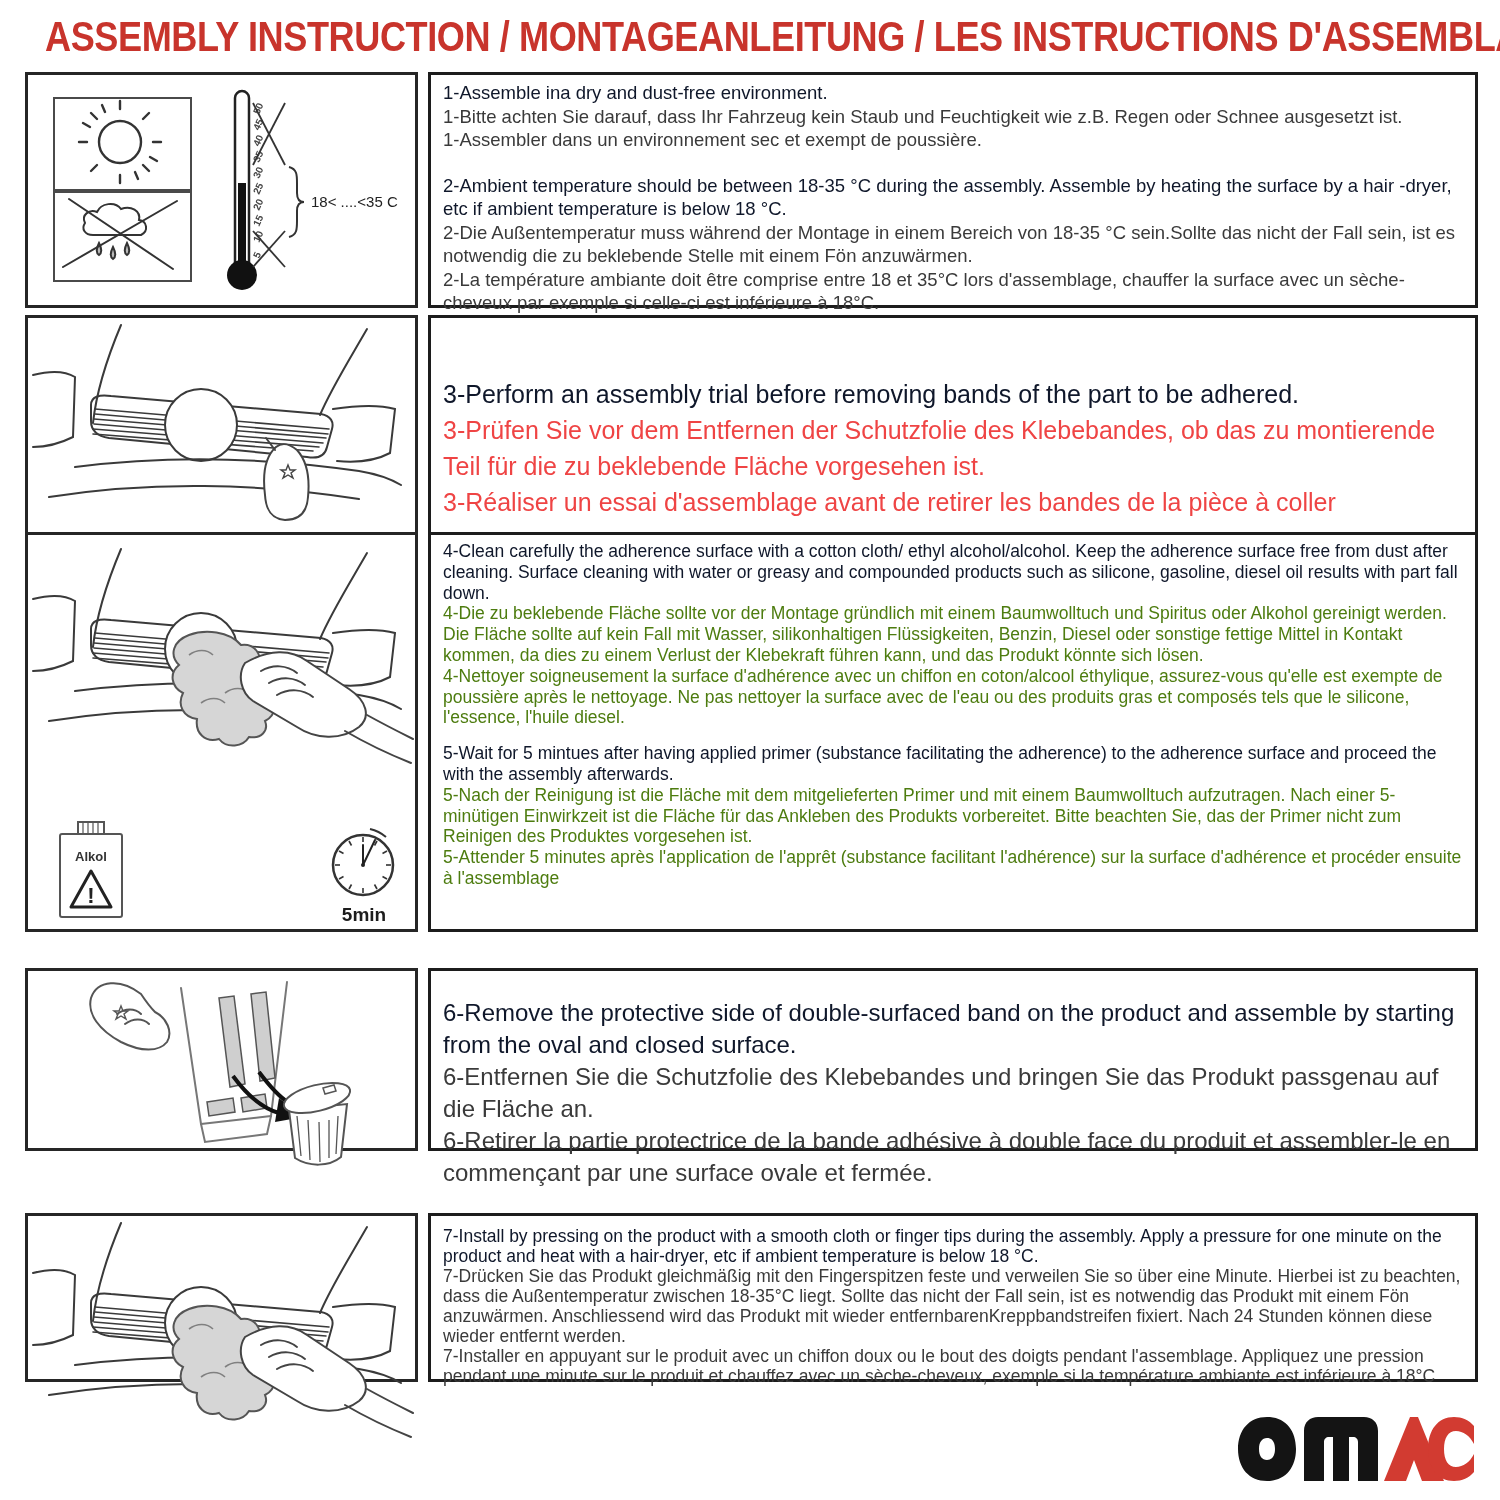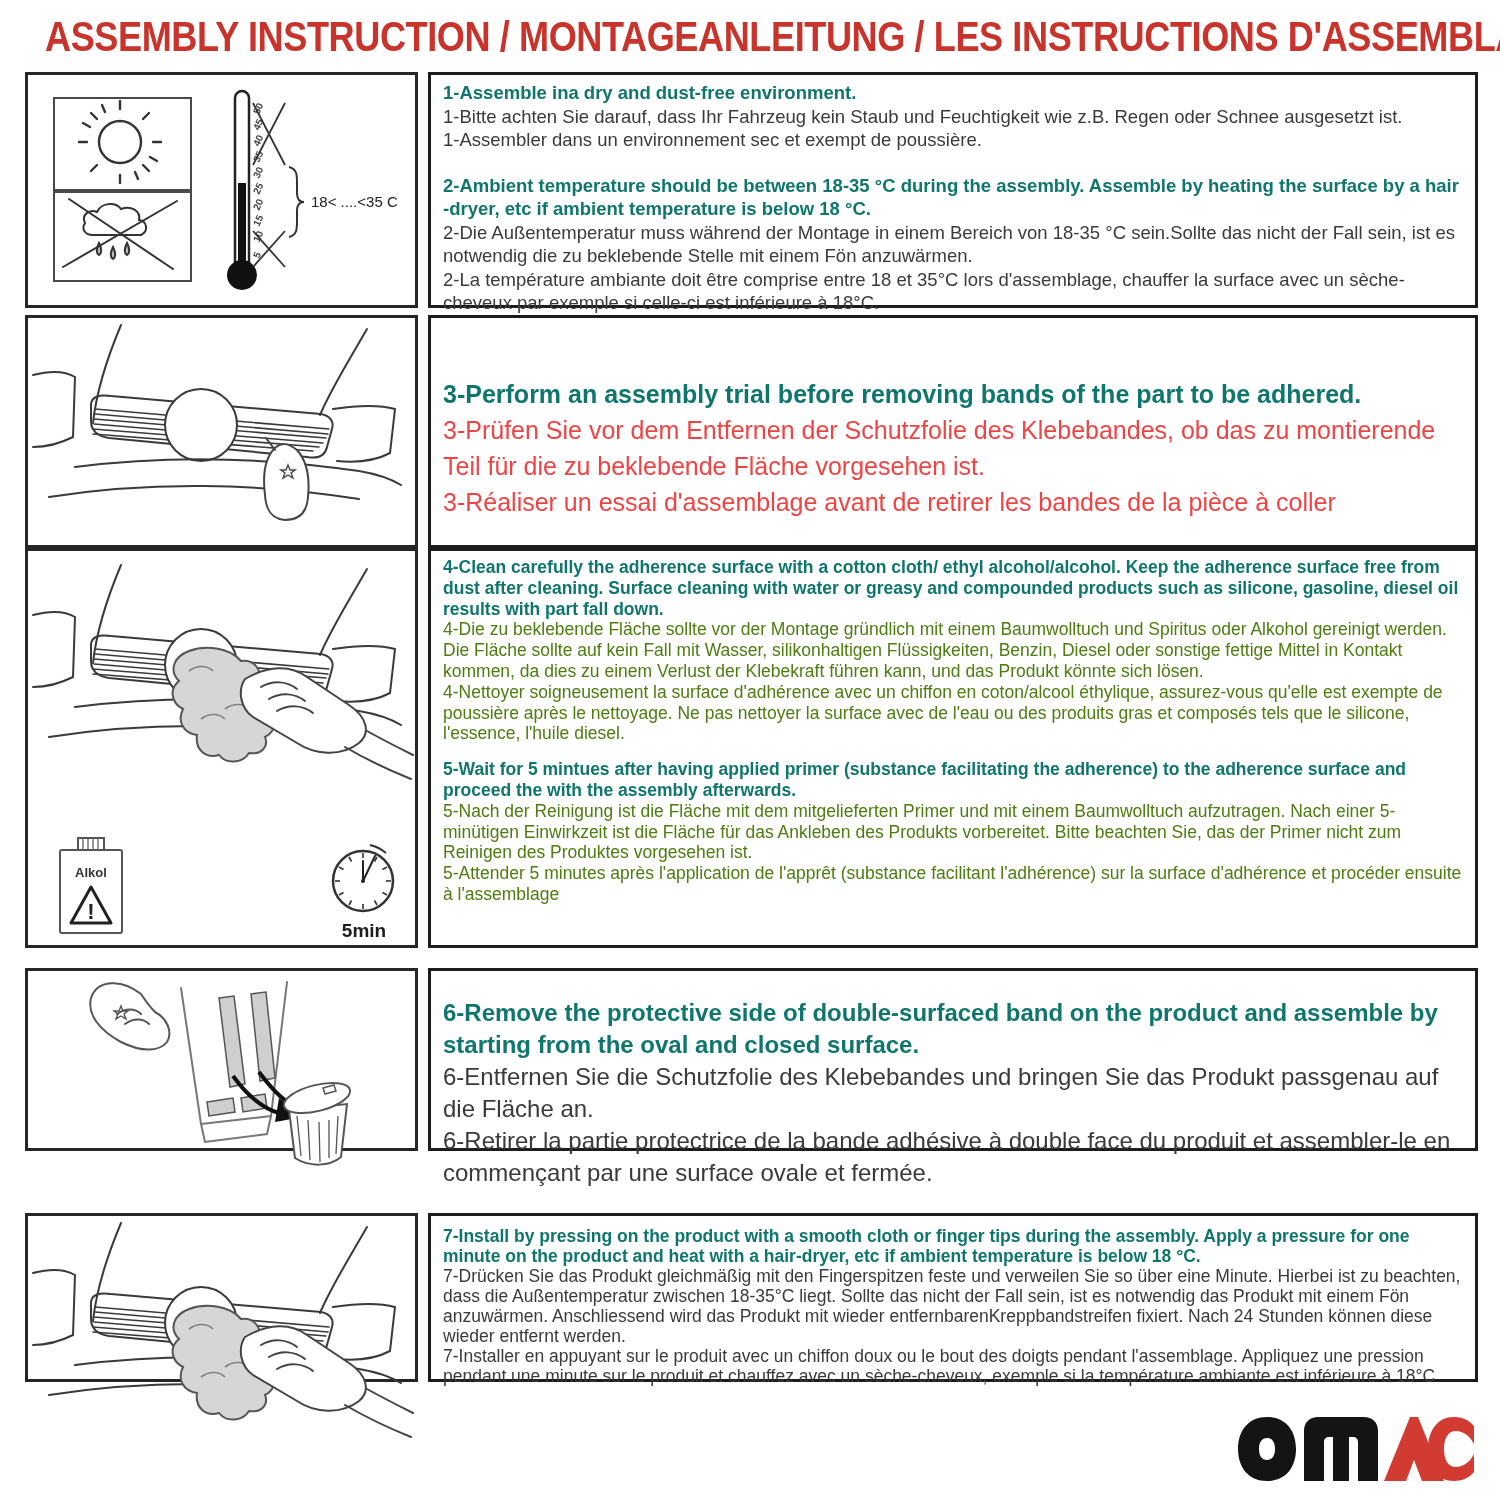--- a/index.html
+++ b/index.html
@@ -10,26 +10,26 @@
   .title{
     position:absolute;left:45px;top:12px;white-space:nowrap;
     font-size:43px;font-weight:800;letter-spacing:-0.5px;color:#c8342c;
     transform:scaleX(0.84);transform-origin:left top;
   }
   .box{position:absolute;background:#fff;box-sizing:border-box;}
   .lbox{left:25px;width:393px;border:3px solid #262626;}
   .rbox{left:428px;width:1050px;border:3px solid #1c1c1c;}
   .r1{top:72px;height:236px;}
   .r2{top:315px;height:233px;}
-  .r3{top:548px;height:400px;}
+  .r3{top:532px;height:400px;}
   .r4{top:968px;height:183px;}
   .r5{top:1213px;height:169px;}
   .txt{padding:6px 12px 4px 12px;}
   .txt p{margin:0;}
-  .txt .b{font-weight:700;color:#0f766e;}
+  .txt .b{font-weight:400;color:#0f172a;}
   .s12 p{font-size:18.5px;line-height:23.5px;color:#3a3a3a;}
   .s12 .gap{margin-top:22px;}
   .s3t{padding-top:58px;}
   .s3t p{font-size:25px;line-height:36px;color:#ef4444;}
   .s45 p{font-size:17.5px;line-height:20.8px;color:#4d7c0f;}
   .s45 .gap{margin-top:15px;}
   .s6t{padding-top:26px;}
   .s6t p{font-size:24px;line-height:32px;color:#3a3a3a;}
   .s7t{padding-top:10px;}
   .s7t p{font-size:17.5px;line-height:20px;color:#3a3a3a;}

